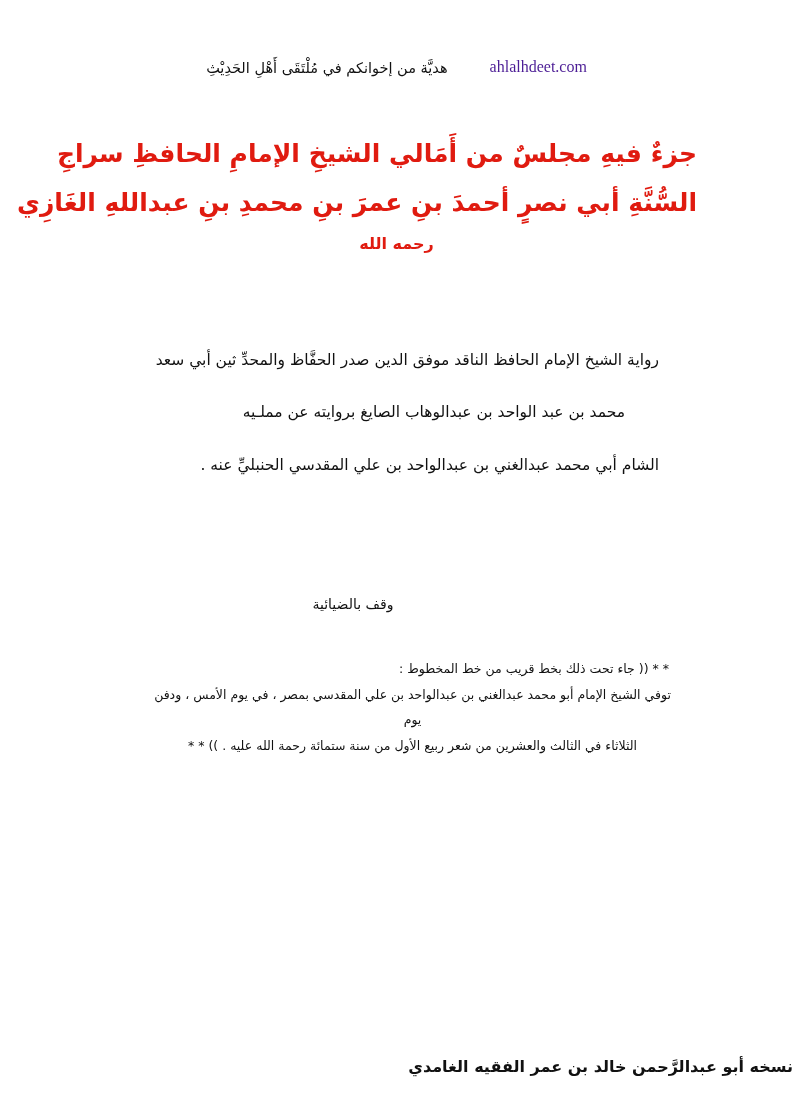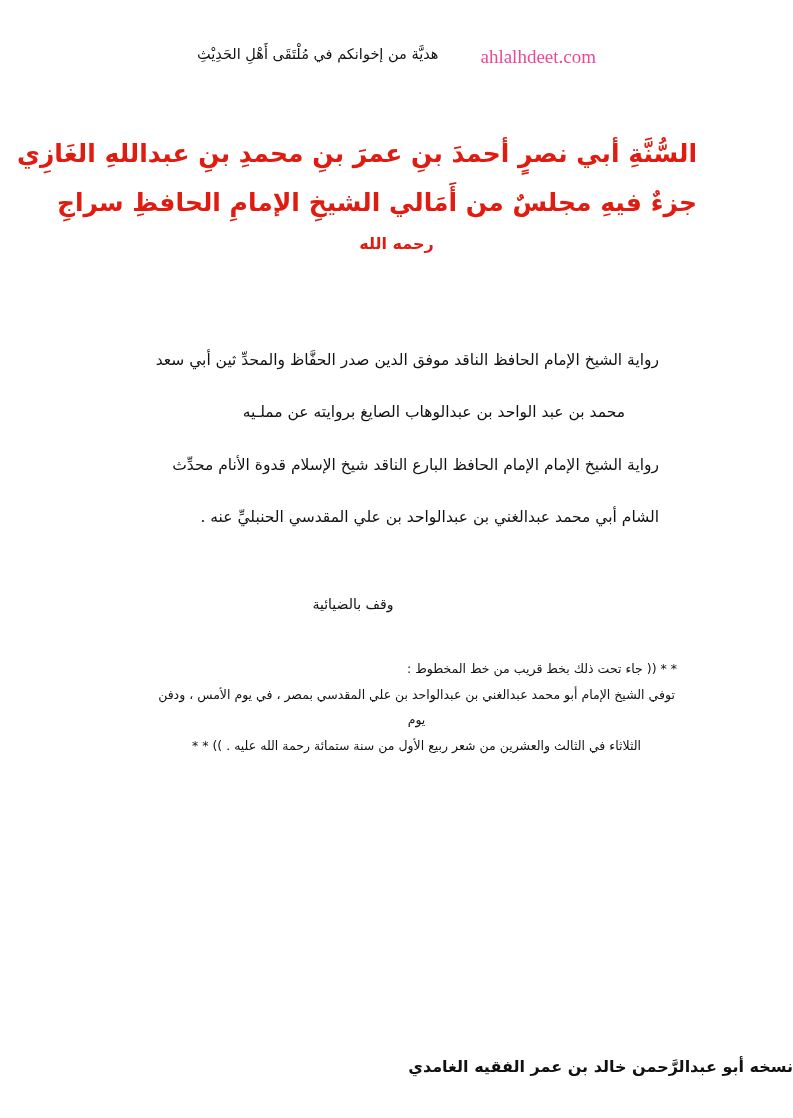--- a/index.html
+++ b/index.html
@@ -18,42 +18,43 @@
 
   .page {
     position: absolute;
     inset: 0;
     padding: 0;
   }
 
   
   .header {
     position: absolute;
-    top: 46px;
+    top: 32px;
     left: 0;
     right: 0;
     display: flex;
     flex-direction: row-reverse;
     justify-content: center;
-    align-items: flex-start;
+    align-items: flex-end;
     gap: 42px;
     direction: rtl;
   }
   .header-arabic {
     font-size: 14.5px;
     color: #111111;
     white-space: nowrap;
     letter-spacing: 0;
   }
   .header-site {
     font-family: "Liberation Serif", "DejaVu Serif", serif;
-    font-size: 19px;
-    color: #ec4899;
+    font-size: 16px;
+    color: #4c1d95;
     direction: ltr;
     white-space: nowrap;
+    margin-top: 26px;
   }
 
   
   .title-block {
     position: absolute;
     top: 130px;
     left: 96px;
     right: 96px;
     text-align: center;
     direction: rtl;
@@ -100,21 +101,21 @@
     font-size: 14px;
     color: #111111;
     padding-right: 87px;
   }
 
   
   .footnote {
     position: absolute;
     top: 656px;
     left: 150px;
-    right: 110px;
+    right: 118px;
     direction: rtl;
     text-align: center;
     font-size: 12.5px;
     color: #111111;
     line-height: 2.05;
   }
   .footnote p { margin: 0; }
   .footnote .fn-first { text-align: right; padding-right: 6px; }
 
   
@@ -134,29 +135,28 @@
 <body>
 
 <div class="page">
 
   <div class="header">
     <span class="header-arabic">هديَّة من إخوانكم في مُلْتَقَى أَهْلِ الحَدِيْثِ</span>
     <span class="header-site">ahlalhdeet.com</span>
   </div>
 
   <div class="title-block">
+    <span class="title-line">جزءٌ فيهِ مجلسٌ من أَمَالي الشيخِ الإمامِ الحافظِ سراجِ</span>
     <span class="title-line">السُّنَّةِ أبي نصرٍ أحمدَ بنِ عمرَ بنِ محمدِ بنِ عبداللهِ الغَازِي</span>
-    <span class="title-line">جزءٌ فيهِ مجلسٌ من أَمَالي الشيخِ الإمامِ الحافظِ سراجِ</span>
     <span class="title-line short">رحمه الله</span>
   </div>
 
   <div class="narration">
     <p>رواية الشيخ الإمام الحافظ الناقد موفق الدين صدر الحفَّاظ والمحدِّ ثين أبي سعد</p>
     <p class="indent-line">محمد بن عبد الواحد بن عبدالوهاب الصايغ بروايته عن مملـيه</p>
-    <p>رواية الشيخ الإمام الإمام الحافظ البارع الناقد شيخ الإسلام قدوة الأنام محدِّث</p>
     <p>الشام أبي محمد عبدالغني بن عبدالواحد بن علي المقدسي الحنبليِّ عنه .</p>
   </div>
 
   <div class="waqf">وقف بالضيائية</div>
 
   <div class="footnote">
     <p class="fn-first">* * (( جاء تحت ذلك بخط قريب من خط المخطوط :</p>
     <p>توفي الشيخ الإمام أبو محمد عبدالغني بن عبدالواحد بن علي المقدسي بمصر ، في يوم الأمس ، ودفن يوم</p>
     <p>الثلاثاء في الثالث والعشرين من شعر ربيع الأول من سنة ستمائة رحمة الله عليه . )) * *</p>
   </div>

